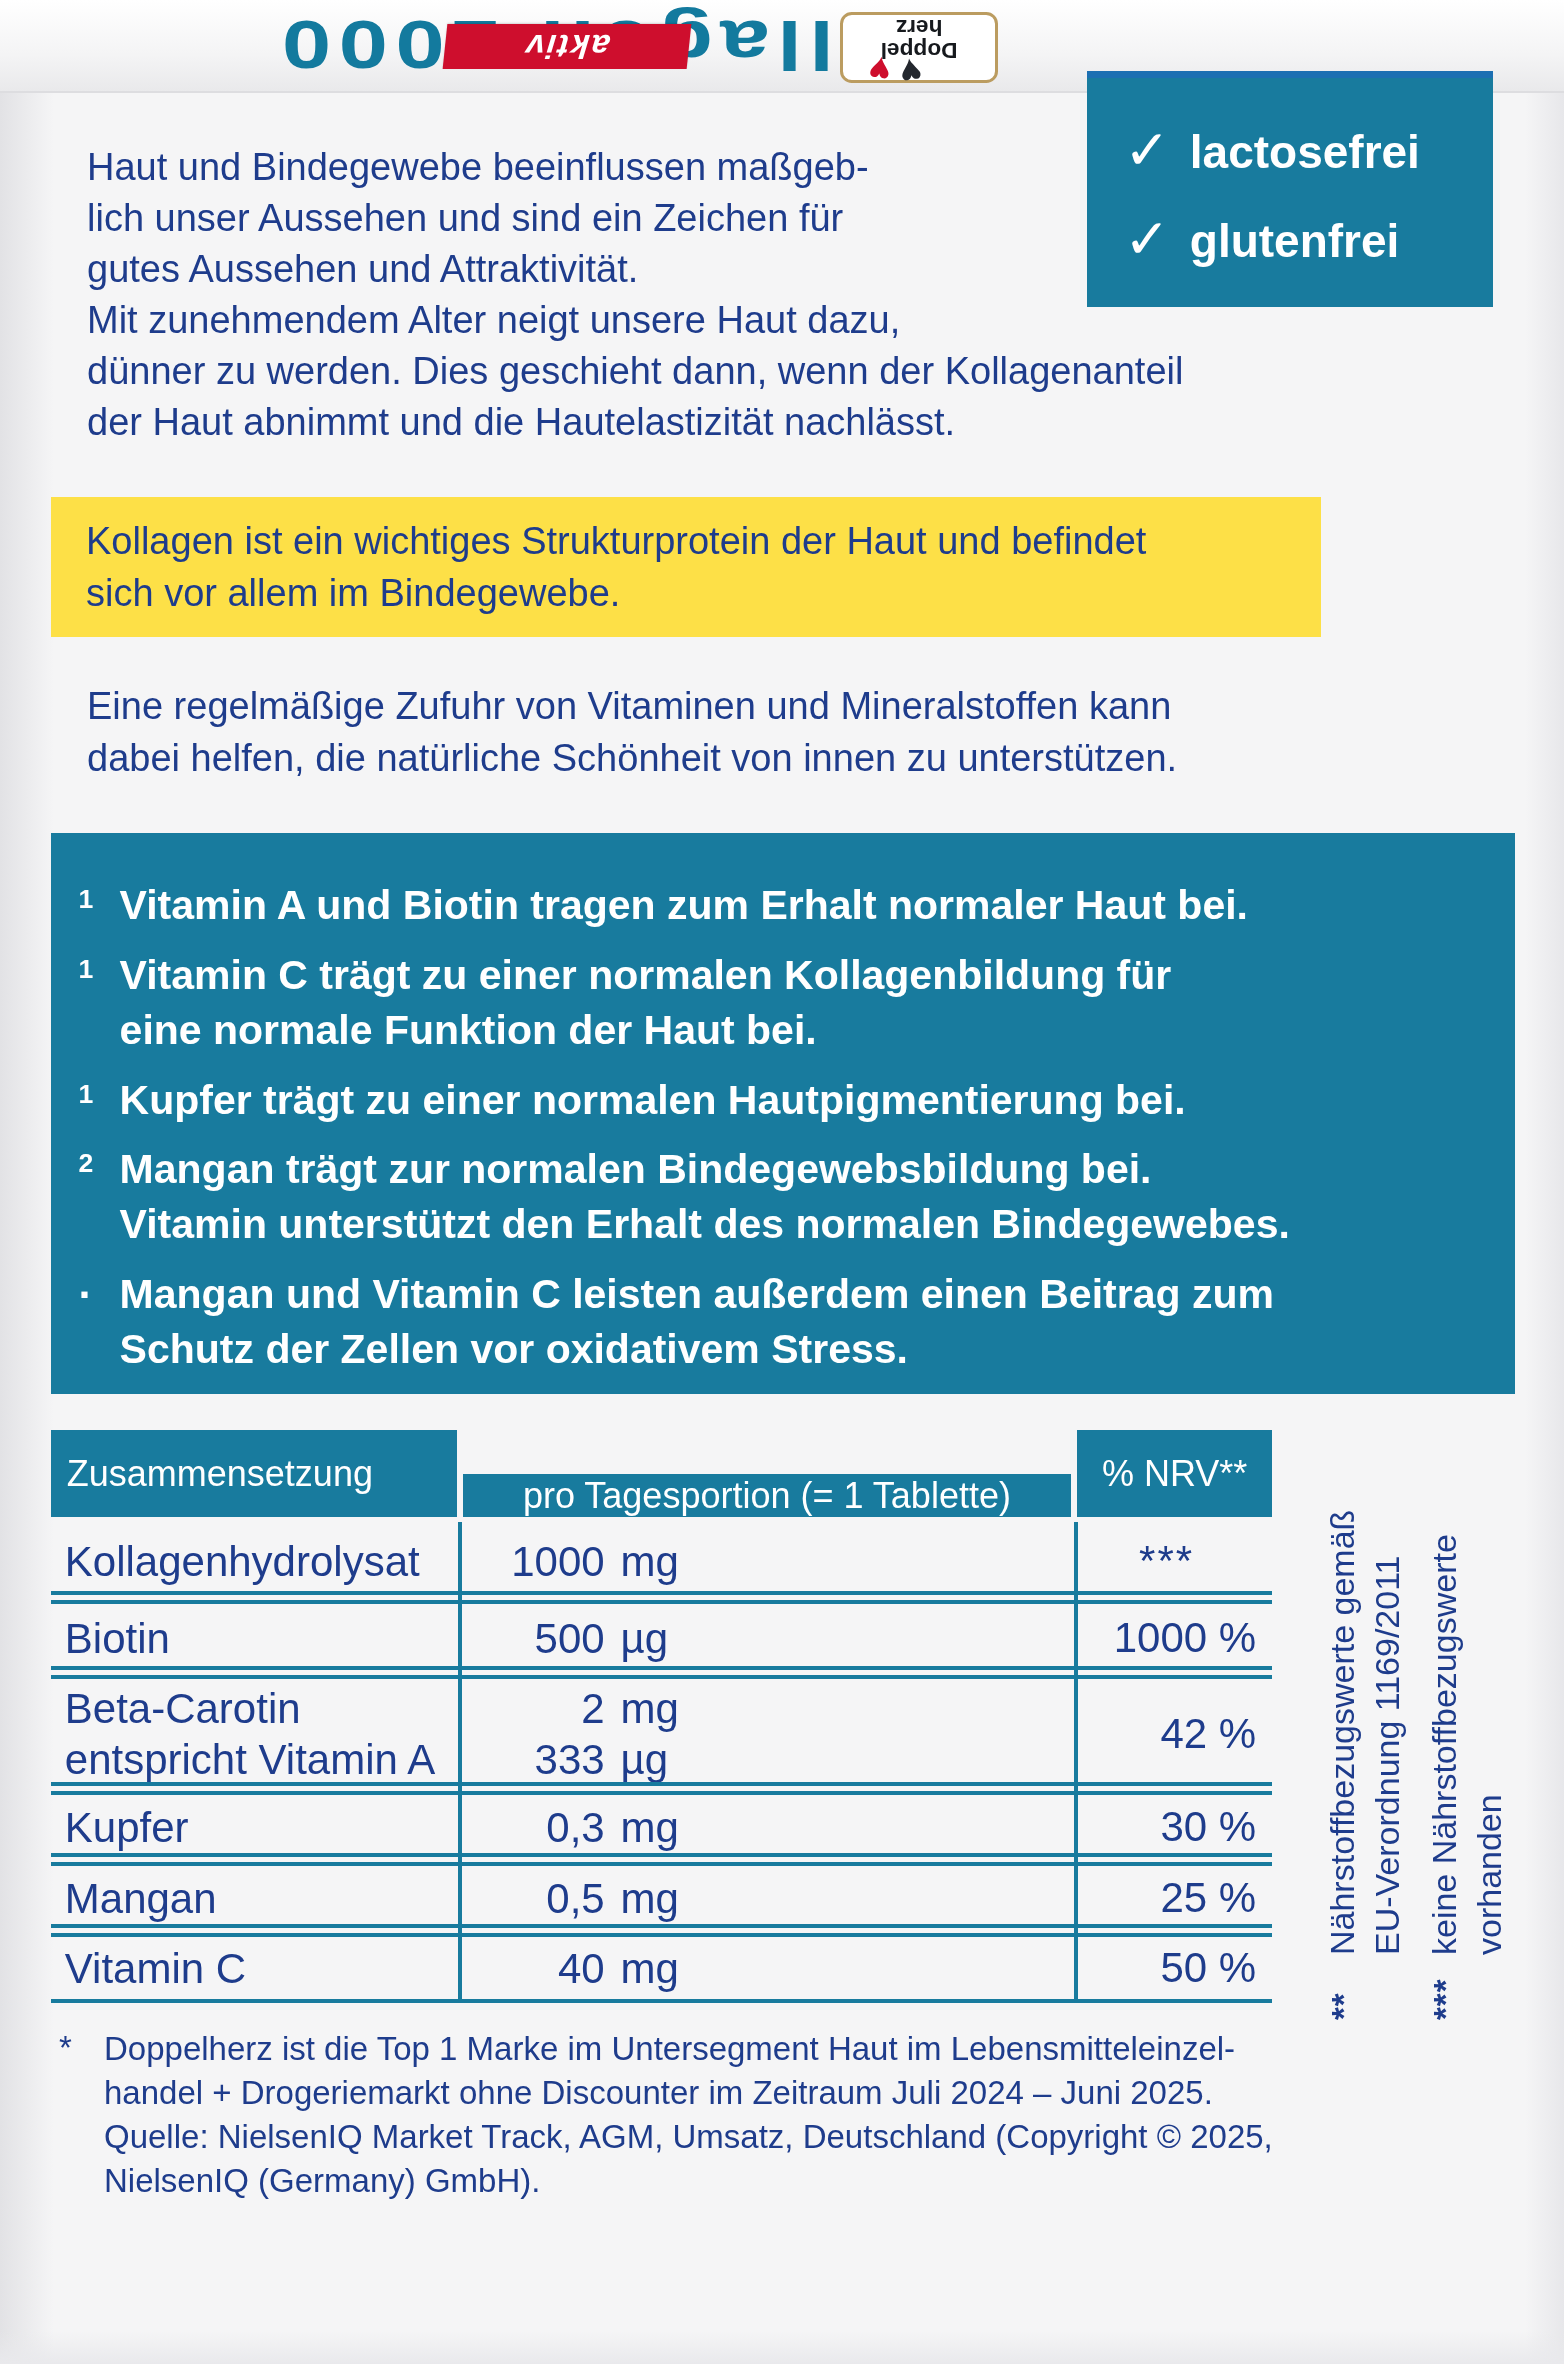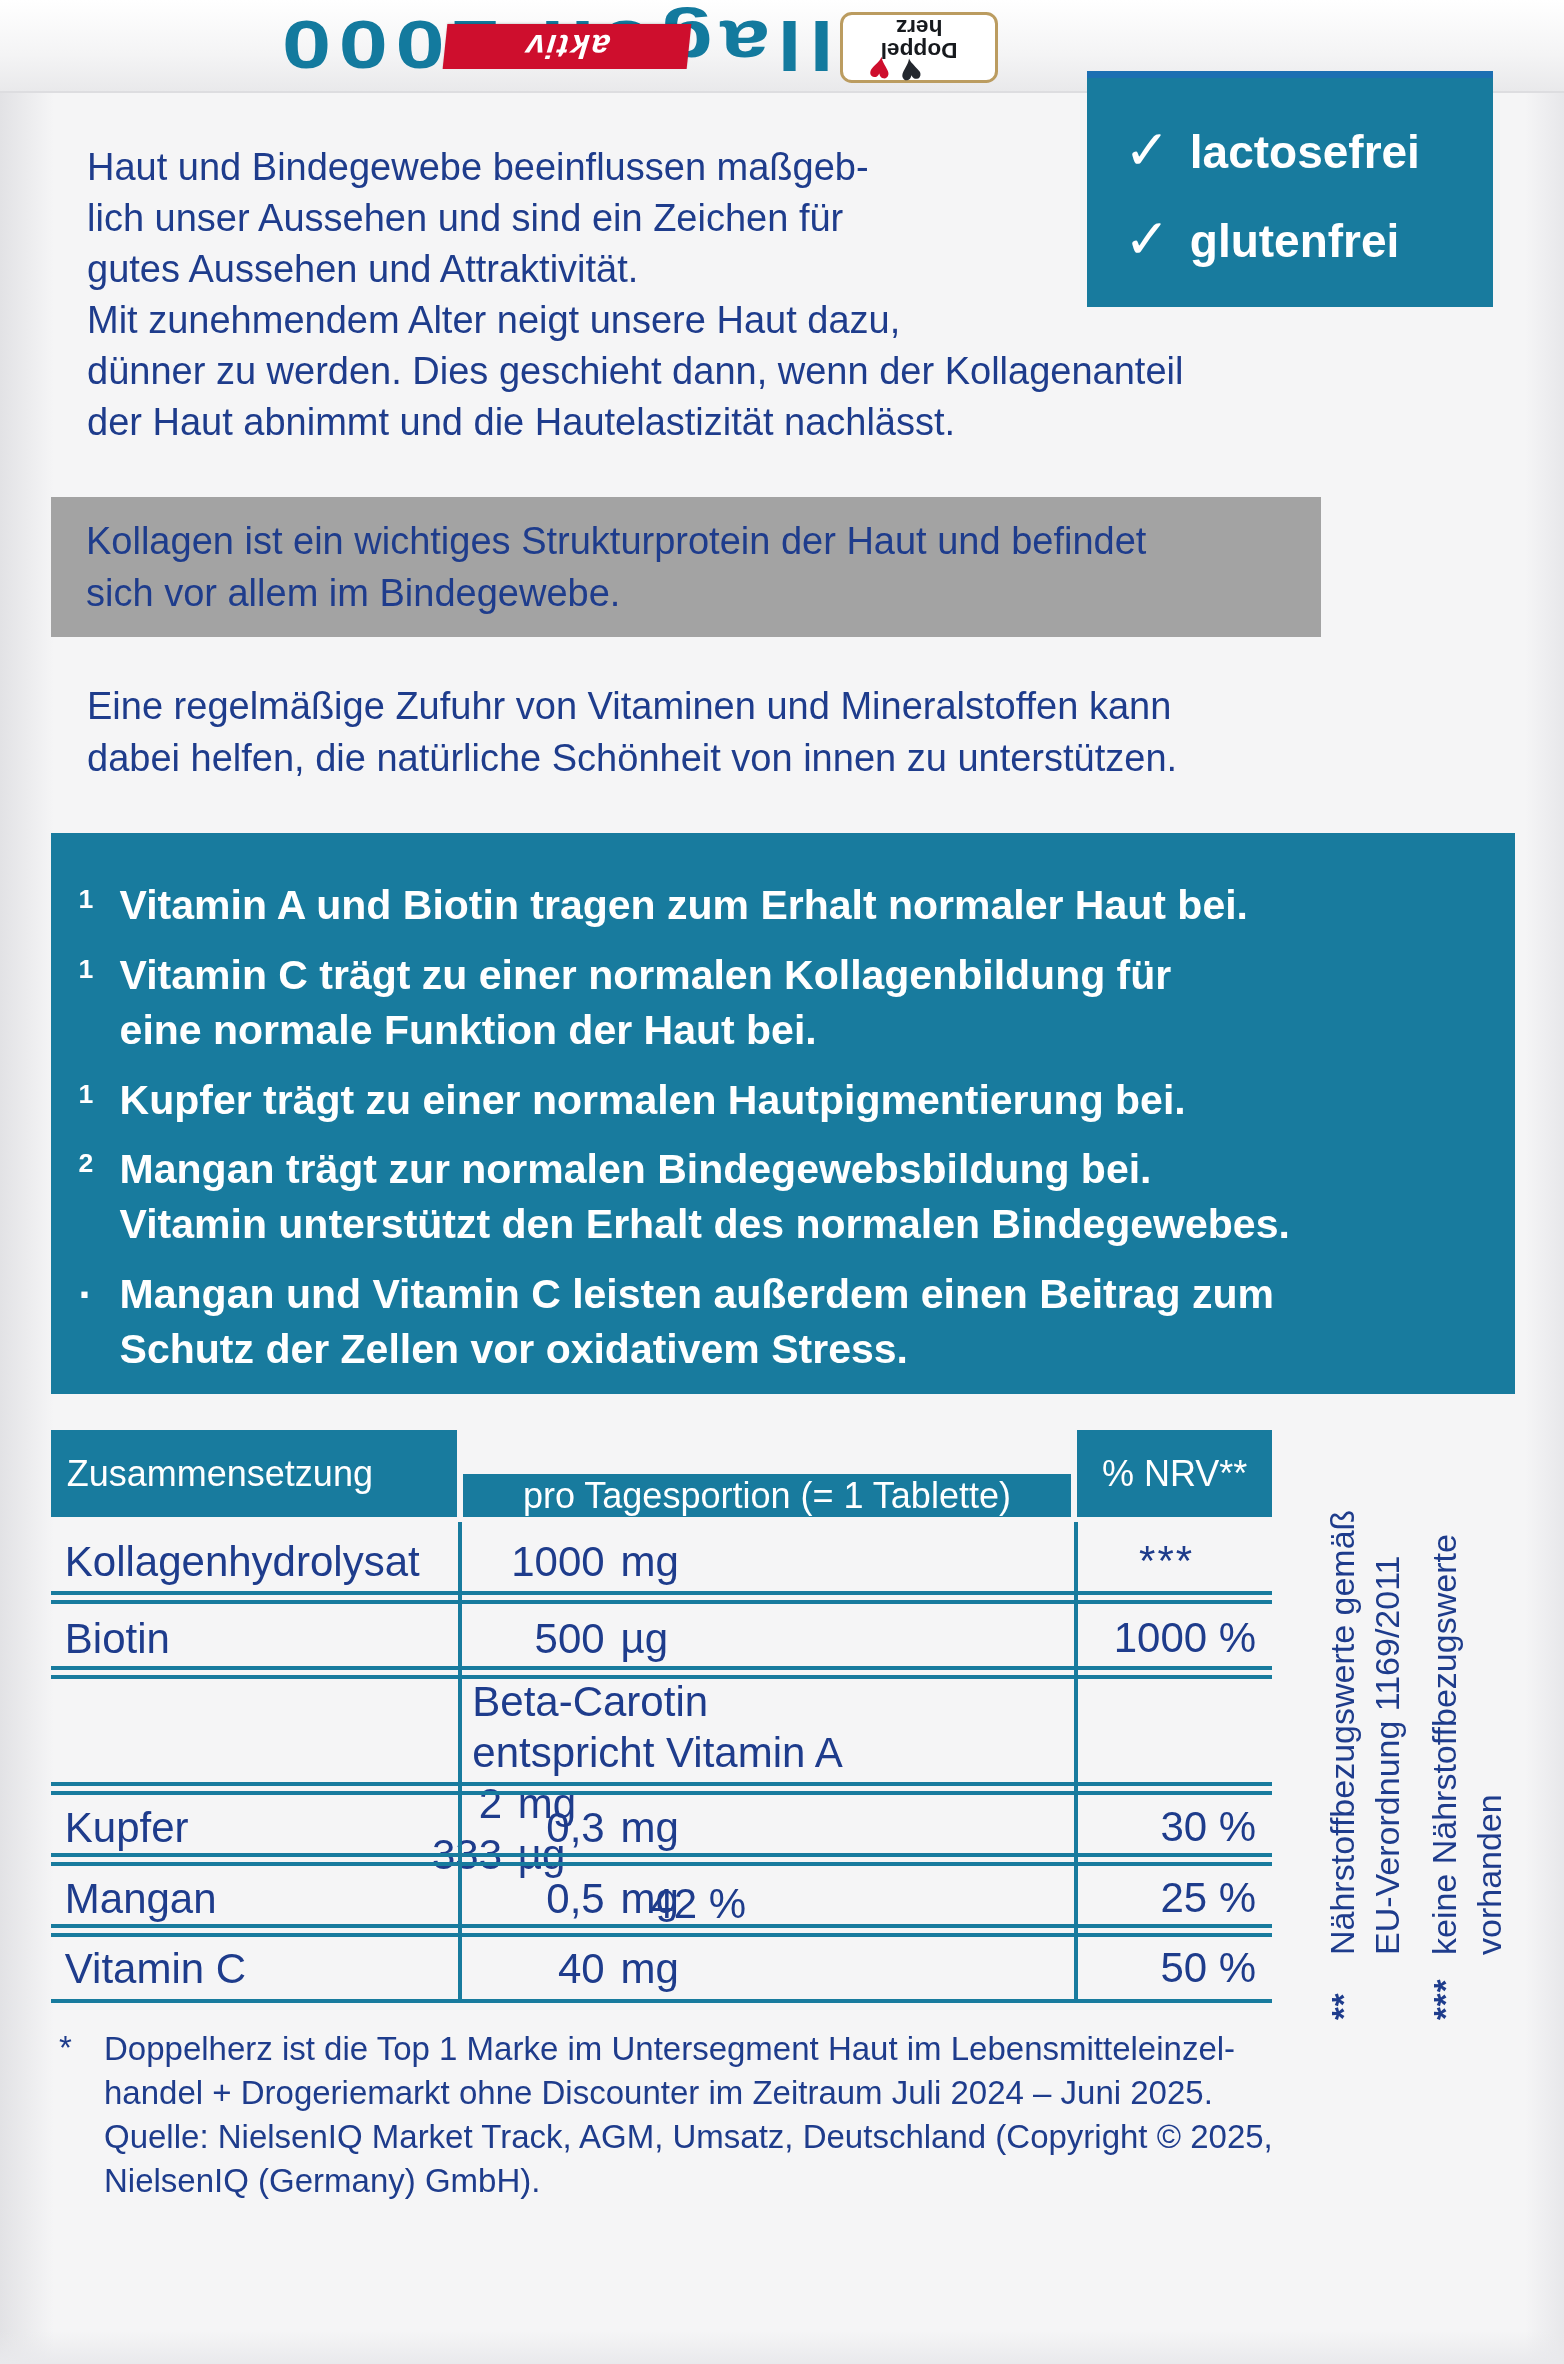--- a/index.html
+++ b/index.html
@@ -40,42 +40,42 @@
   .intro{position:absolute;left:87px;top:142px;font-size:38px;line-height:51px;white-space:nowrap;}
   
   .badge{position:absolute;left:1087px;top:71px;width:406px;height:236px;
     background:#187b9e;border-top:7.9px solid #1c6fb2;box-sizing:border-box;
     padding:29.6px 0 0 37px;}
   .badge-row{display:flex;align-items:center;gap:19.7px;height:89px;
     color:#fff;font-size:46px;font-weight:bold;}
   .badge-check{font-size:55px;font-weight:400;transform:translateY(-2px);}
   
   .highlight{position:absolute;left:51px;top:497px;width:1270px;height:140px;
-    background:#a3a3a3;box-sizing:border-box;padding:17.7px 0 0 35px;
+    background:#fde047;box-sizing:border-box;padding:17.7px 0 0 35px;
     font-size:38px;line-height:52px;white-space:nowrap;}
   
   .para2{position:absolute;left:87px;top:680px;font-size:38px;line-height:52px;white-space:nowrap;}
   
   .claims{position:absolute;left:51px;top:833px;width:1464px;height:561px;
     background:#187b9e;box-sizing:border-box;padding:45px 23.6px 0 27.6px;color:#fff;}
   .claim{display:flex;margin-bottom:14.8px;}
   .claim-marker{flex:none;width:41px;text-align:left;font-weight:bold;}
   .claim-marker.sup{font-size:26.6px;line-height:39px;padding-top:2px;}
   .claim-marker.dot{font-size:43px;line-height:55px;}
   .claim-lines{font-size:41px;line-height:55px;font-weight:bold;white-space:nowrap;}
   
   .ntable{position:absolute;left:51px;top:1430px;width:1221px;}
   .thead{display:flex;height:87px;border-radius:11px;}
   .th{background:#187b9e;color:#fff;font-size:36px;display:flex;align-items:center;box-sizing:border-box;}
   .th1{width:406px;padding-left:15.8px;}
   .th2{width:609px;justify-content:center;margin-left:5.9px;margin-top:44px;}
   .th3{width:195px;justify-content:center;margin-left:5.9px;}
   .tbody{position:relative;margin-top:4.9px;height:481px;}
   .trow{display:flex;align-items:center;}
-  .r1{height:79px;}.r2{height:75px;}.r3{height:116px;flex-direction:column;}.r4{height:71px;}.r5{height:71px;}.r6{height:69px;}
+  .r1{height:79px;}.r2{height:75px;}.r3{height:116px;}.r4{height:71px;}.r5{height:71px;}.r6{height:69px;}
   .bd1{width:406px;box-sizing:border-box;padding-left:13.8px;font-size:42px;line-height:51px;white-space:nowrap;}
   .bd2{width:615px;display:flex;flex-direction:column;justify-content:center;}
   .amt{display:flex;font-size:42px;line-height:51px;}
   .amt-num{width:148px;text-align:right;}
   .amt-unit{width:83px;text-align:left;margin-left:15.8px;}
   .bd3{width:201px;box-sizing:border-box;font-size:42px;}
   .bd3.pct{text-align:right;padding-right:15.8px;}
   .bd3.star{text-align:center;padding-right:9.9px;letter-spacing:2px;}
   .vline{position:absolute;top:0;bottom:0;width:3.9px;background:#187b9e;}
   .v1{left:407px;}.v2{left:1023px;}

